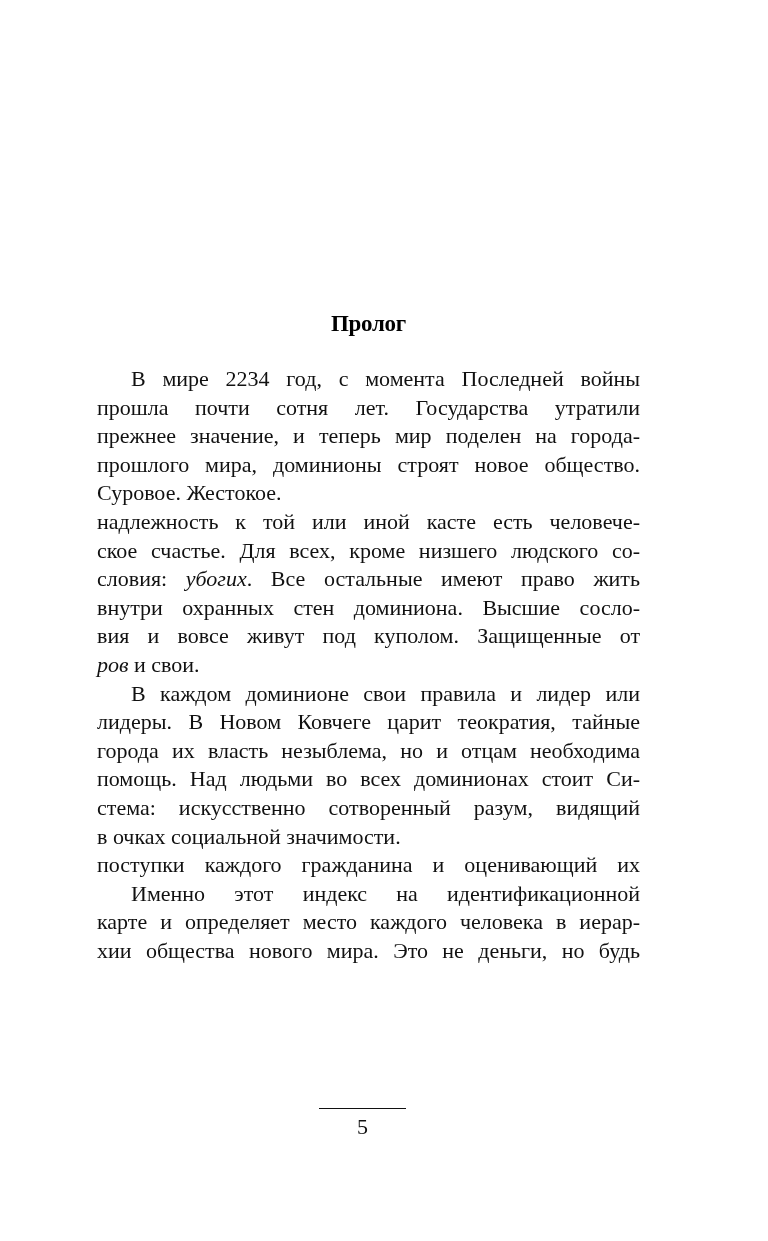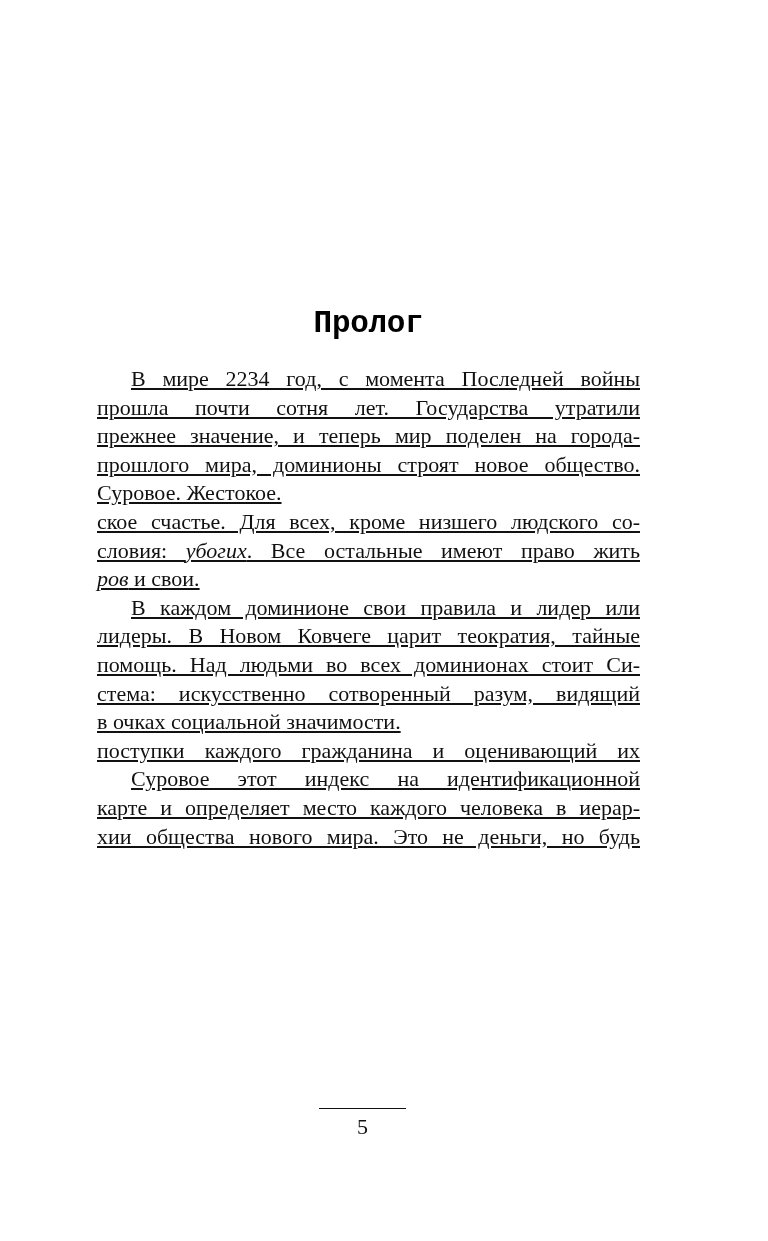--- a/index.html
+++ b/index.html
@@ -20,44 +20,43 @@
       top: 0;
       width: 543px;
       height: 1241px;
     }
     .title {
       position: absolute;
       top: 309px;
       left: 0;
       width: 543px;
       text-align: center;
-      font-family: Liberation Mono, monospace;
+      font-family: Liberation Serif, serif;
       font-weight: bold;
-      font-size: 31px;
+      font-size: 23px;
       line-height: 30px;
       letter-spacing: -0.3px;
       color: #000;
     }
     .body-text {
       position: absolute;
       top: 365px;
       left: 0;
       width: 543px;
       font-family: "Liberation Serif", serif;
       font-size: 22px;
       line-height: 28.6px;
       color: #111;
     }
     .line {
       display: block;
       white-space: nowrap;
       text-align: justify;
       text-align-last: justify;
       height: 28.6px;
-      text-decoration: underline;
     }
     .line.last {
       text-align-last: left;
     }
     .line.indent {
       text-indent: 34px;
     }
     .line em, .line i {
       font-style: italic;
       margin-top: 43px;
@@ -90,34 +89,38 @@
 
   <div class="body-text" id="body-text">
       <div>
         <span class="line indent"><span>В мире 2234 год, с момента Последней войны</span></span>
         <span class="line"><span>прошла почти сотня лет. Государства утратили</span></span>
         <span class="line"><span>прежнее значение, и теперь мир поделен на города-</span></span>
         <span class="line"><span>прошлого мира, доминионы строят новое общество.</span></span>
         <span class="line last"><span>Суровое. Жестокое.</span></span>
       </div>
       <div>
+        <span class="line"><span>надлежность к той или иной касте есть человече-</span></span>
         <span class="line"><span>ское счастье. Для всех, кроме низшего людского со-</span></span>
         <span class="line"><span>словия: </span><em>убогих</em><span>. Все остальные имеют право жить</span></span>
+        <span class="line"><span>внутри охранных стен доминиона. Высшие сосло-</span></span>
+        <span class="line"><span>вия и вовсе живут под куполом. Защищенные от</span></span>
         <span class="line last"><em>ров</em><span> и свои.</span></span>
       </div>
       <div>
         <span class="line indent"><span>В каждом доминионе свои правила и лидер или</span></span>
         <span class="line"><span>лидеры. В Новом Ковчеге царит теократия, тайные</span></span>
+        <span class="line"><span>города их власть незыблема, но и отцам необходима</span></span>
         <span class="line"><span>помощь. Над людьми во всех доминионах стоит Си-</span></span>
         <span class="line"><span>стема: искусственно сотворенный разум, видящий</span></span>
         <span class="line last"><span>в очках социальной значимости.</span></span>
         <span class="line"><span>поступки каждого гражданина и оценивающий их</span></span>
       </div>
       <div>
-        <span class="line indent"><span>Суровое этот индекс на идентификационной</span></span>
+        <span class="line indent"><span>Именно этот индекс на идентификационной</span></span>
         <span class="line"><span>карте и определяет место каждого человека в иерар-</span></span>
         <span class="line"><span>хии общества нового мира. Это не деньги, но будь</span></span>
       </div>
     </div>
 
   <div class="footer-rule"></div>
   <div class="page-number">5</div>
 </div>
 
 </body></html>

